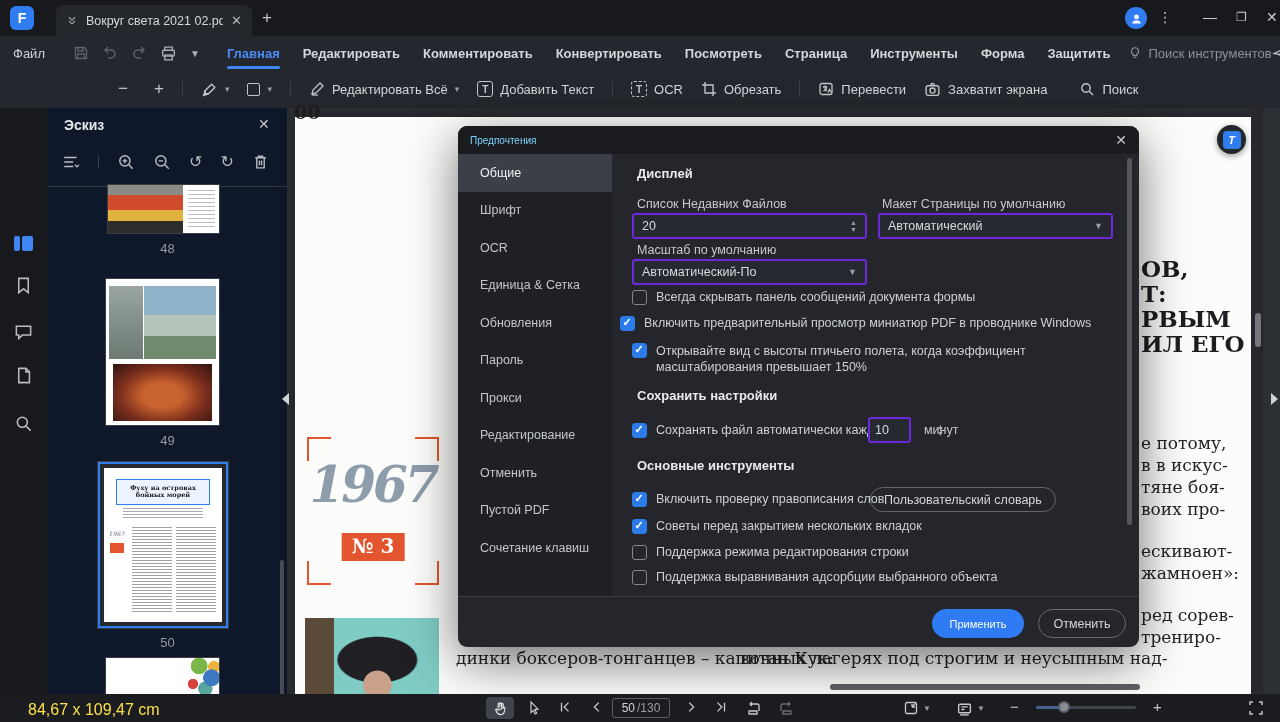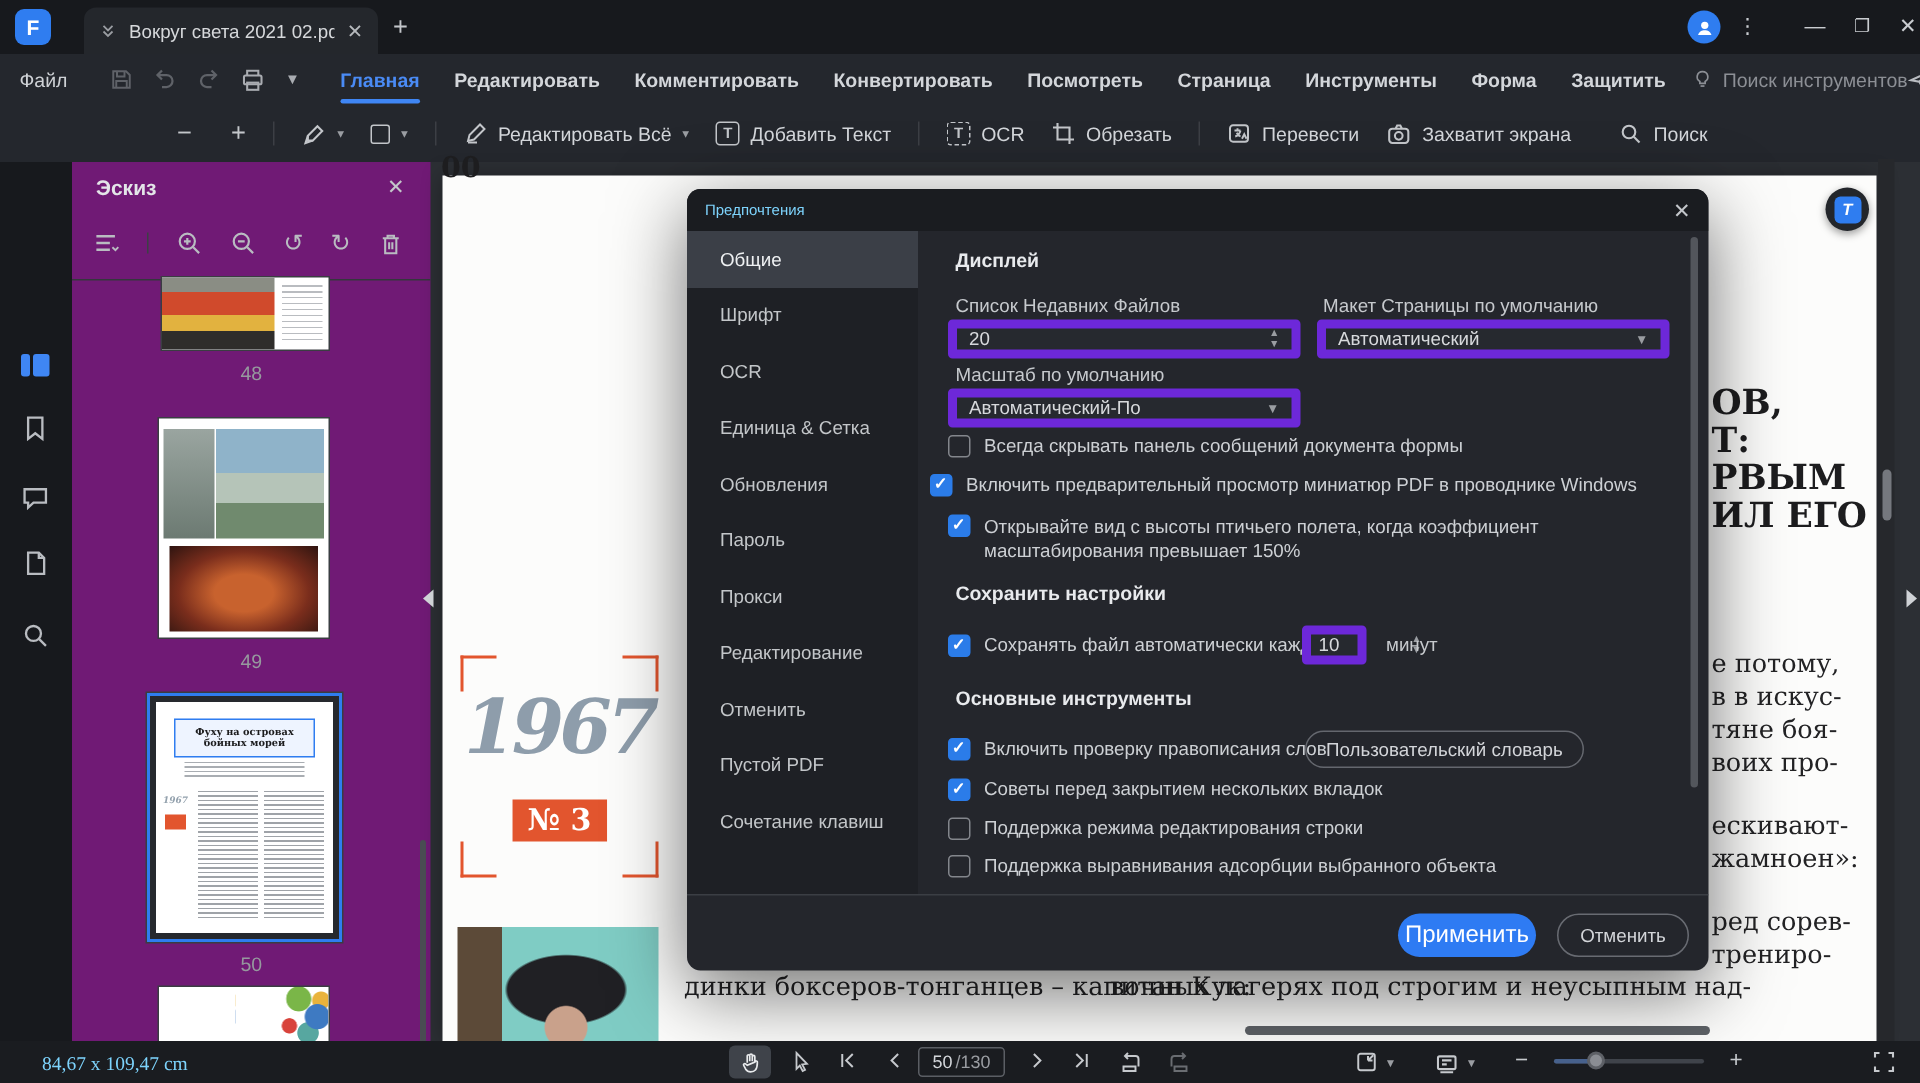--- a/index.html
+++ b/index.html
@@ -43,21 +43,21 @@
   .tbox { width:16px; height:16px; border:1.5px solid #c3c6ca; border-radius:3px; display:flex; align-items:center; justify-content:center; font-size:10px; font-weight:700; color:#c3c6ca; }
   .tbox.dash { border-style:dashed; }
 
   
   .rail { left:0; top:108px; width:48px; height:586px; background:#17191d; }
   .rail-ic { left:14px; color:#b9bcc1; }
   .panels-ic { display:flex; gap:2px; }
   .panels-ic i { display:block; background:#3f86f4; border-radius:2px; }
 
   
-  .tpanel { left:48px; top:108px; width:239px; height:586px; background:#701a75; }
+  .tpanel { left:48px; top:108px; width:239px; height:586px; background:#0f172a; }
   .tp-title { left:16px; top:9px; font-size:14px; font-weight:700; color:#e3e5e8; }
   .tp-close { left:210px; top:8px; color:#c3c6ca; font-size:14px; }
   .tp-tools { left:14px; top:44px; display:flex; align-items:center; gap:18px; color:#b9bcc1; }
   .tp-tools .sep { width:1px; height:14px; background:#3c3f45; }
   .tp-div { left:0; top:78px; width:239px; height:1px; background:#34373c; }
   .thumb { background:#fff; box-shadow:0 0 0 1px #3a3d42; overflow:hidden; position:absolute; }
   .tlabel { position:absolute; width:239px; text-align:center; color:#96999e; font-size:13px; left:0; }
   .t48-art { position:absolute; left:0; top:0; width:68%; height:100%;
     background:linear-gradient(180deg,#8a8d84 0 20%,#d04a2c 20% 52%,#e2b23f 52% 74%,#2f2d2b 74% 100%); }
   .t48-txt { position:absolute; right:4%; top:10%; width:24%; height:80%;
@@ -113,36 +113,36 @@
   
   .dialog { left:458px; top:126px; width:681px; height:521px; background:#24262c; border-radius:9px; box-shadow:0 14px 50px rgba(0,0,0,.55); overflow:hidden; }
   .dlg-titlebar { position:absolute; left:0; top:0; width:100%; height:28px; background:#1a1c20; display:flex; align-items:center; padding:0 12px; }
   .dlg-title { font-size:10px; color:#7dd3fc; }
   .dlg-close { margin-left:auto; color:#c3c6ca; font-size:14px; }
   .dlg-nav { position:absolute; left:0; top:28px; width:154px; height:442px; background:#1e2025; }
   .dlg-nav-item { height:37.5px; display:flex; align-items:center; padding-left:22px; font-size:12.5px; color:#c3c6c9; white-space:nowrap; }
   .dlg-nav-item.active { background:#3b3f47; color:#eef0f2; }
   .dlg-sec { position:absolute; font-size:13px; font-weight:700; color:#e8eaed; white-space:nowrap; }
   .dlg-lbl { position:absolute; font-size:12.5px; color:#c6c9cd; white-space:nowrap; }
-  .field { position:absolute; height:26px; background:#26292f; border:6px solid #6d28d9; border-radius:3px; display:flex; align-items:center; padding:0 8px; font-size:12.5px; color:#d7d9dc;gap:48px; }
+  .field { position:absolute; height:26px; background:#26292f; border:2px solid #6d28d9; border-radius:3px; display:flex; align-items:center; padding:0 8px; font-size:12.5px; color:#d7d9dc;gap:48px; }
   .field .chevd { margin-left:auto; font-size:9px; color:#9a9da2; }
   .spin { margin-left:auto; display:flex; flex-direction:column; line-height:6px; font-size:7px; color:#9a9da2; gap:1px; }
   .cbrow { position:absolute; display:flex; gap:9px; font-size:12.5px; color:#cdd0d4; }
   .cb { width:15px; height:15px; border:1.5px solid #83868c; border-radius:3px; position:relative; flex:none; }
   .cb.checked { background:#2b7ce9; border-color:#2b7ce9; }
   .cb.checked::after { content:"✓"; position:absolute; left:1.5px; top:-1px; color:#fff; font-size:11px; font-weight:700; }
   .pill { position:absolute; height:25px; border:1px solid #64676e; border-radius:13px; display:flex; align-items:center; padding:0 13px; font-size:12.5px; color:#d3d5d9; white-space:nowrap; }
   .dlg-footer { position:absolute; left:0; top:470px; width:100%; height:51px; border-top:1px solid #3b3e44; }
-  .btn-apply { position:absolute; left:474px; top:483px; width:92px; height:29px; border-radius:15px; background:#2e7bf3; color:#fff; font-size:16px; display:flex; align-items:center; justify-content:center; }
+  .btn-apply { position:absolute; left:474px; top:483px; width:92px; height:29px; border-radius:15px; background:#2e7bf3; color:#fff; font-size:11px; display:flex; align-items:center; justify-content:center; }
   .btn-cancel { position:absolute; left:580px; top:483px; width:88px; height:29px; border-radius:15px; border:1px solid #686b72; color:#d3d5d9; font-size:12.5px; display:flex; align-items:center; justify-content:center; }
   .dlg-scroll { position:absolute; left:669px; top:32px; width:5px; height:367px; border-radius:3px; background:#53565c; }
 
   
   .statusbar { left:0; top:694px; width:1280px; height:28px; background:#1a1c20; }
-  .sb-dim { left:28px; top:7px; font-size:13px; color:#7dd3fc;font-family:Liberation Serif, serif; }
+  .sb-dim { left:28px; top:7px; font-size:16px; color:#fde047; }
   .sb-ic { top:6px; color:#c6c9cd; }
   .handbtn { left:486px; top:3px; width:28px; height:22px; background:#3f434a; border-radius:4px; display:flex; align-items:center; justify-content:center; color:#e8eaec; }
   .pagebox { left:612px; top:4px; width:58px; height:20px; border:1px solid #5b5e64; border-radius:3px; display:flex; align-items:center; justify-content:center; gap:2px; font-size:12px; color:#d3d6da; }
   .slider-track { left:1036px; top:706px; width:100px; height:3px; border-radius:2px; background:#3f434a; }
   .slider-fill { left:1036px; top:706px; width:28px; height:3px; border-radius:2px; background:#47618c; }
   .slider-thumb { left:1058px; top:701px; width:12px; height:12px; border-radius:50%; background:#8a8d93; border:2px solid #5d6066; }
 </style>
 </head>
 <body>
 

